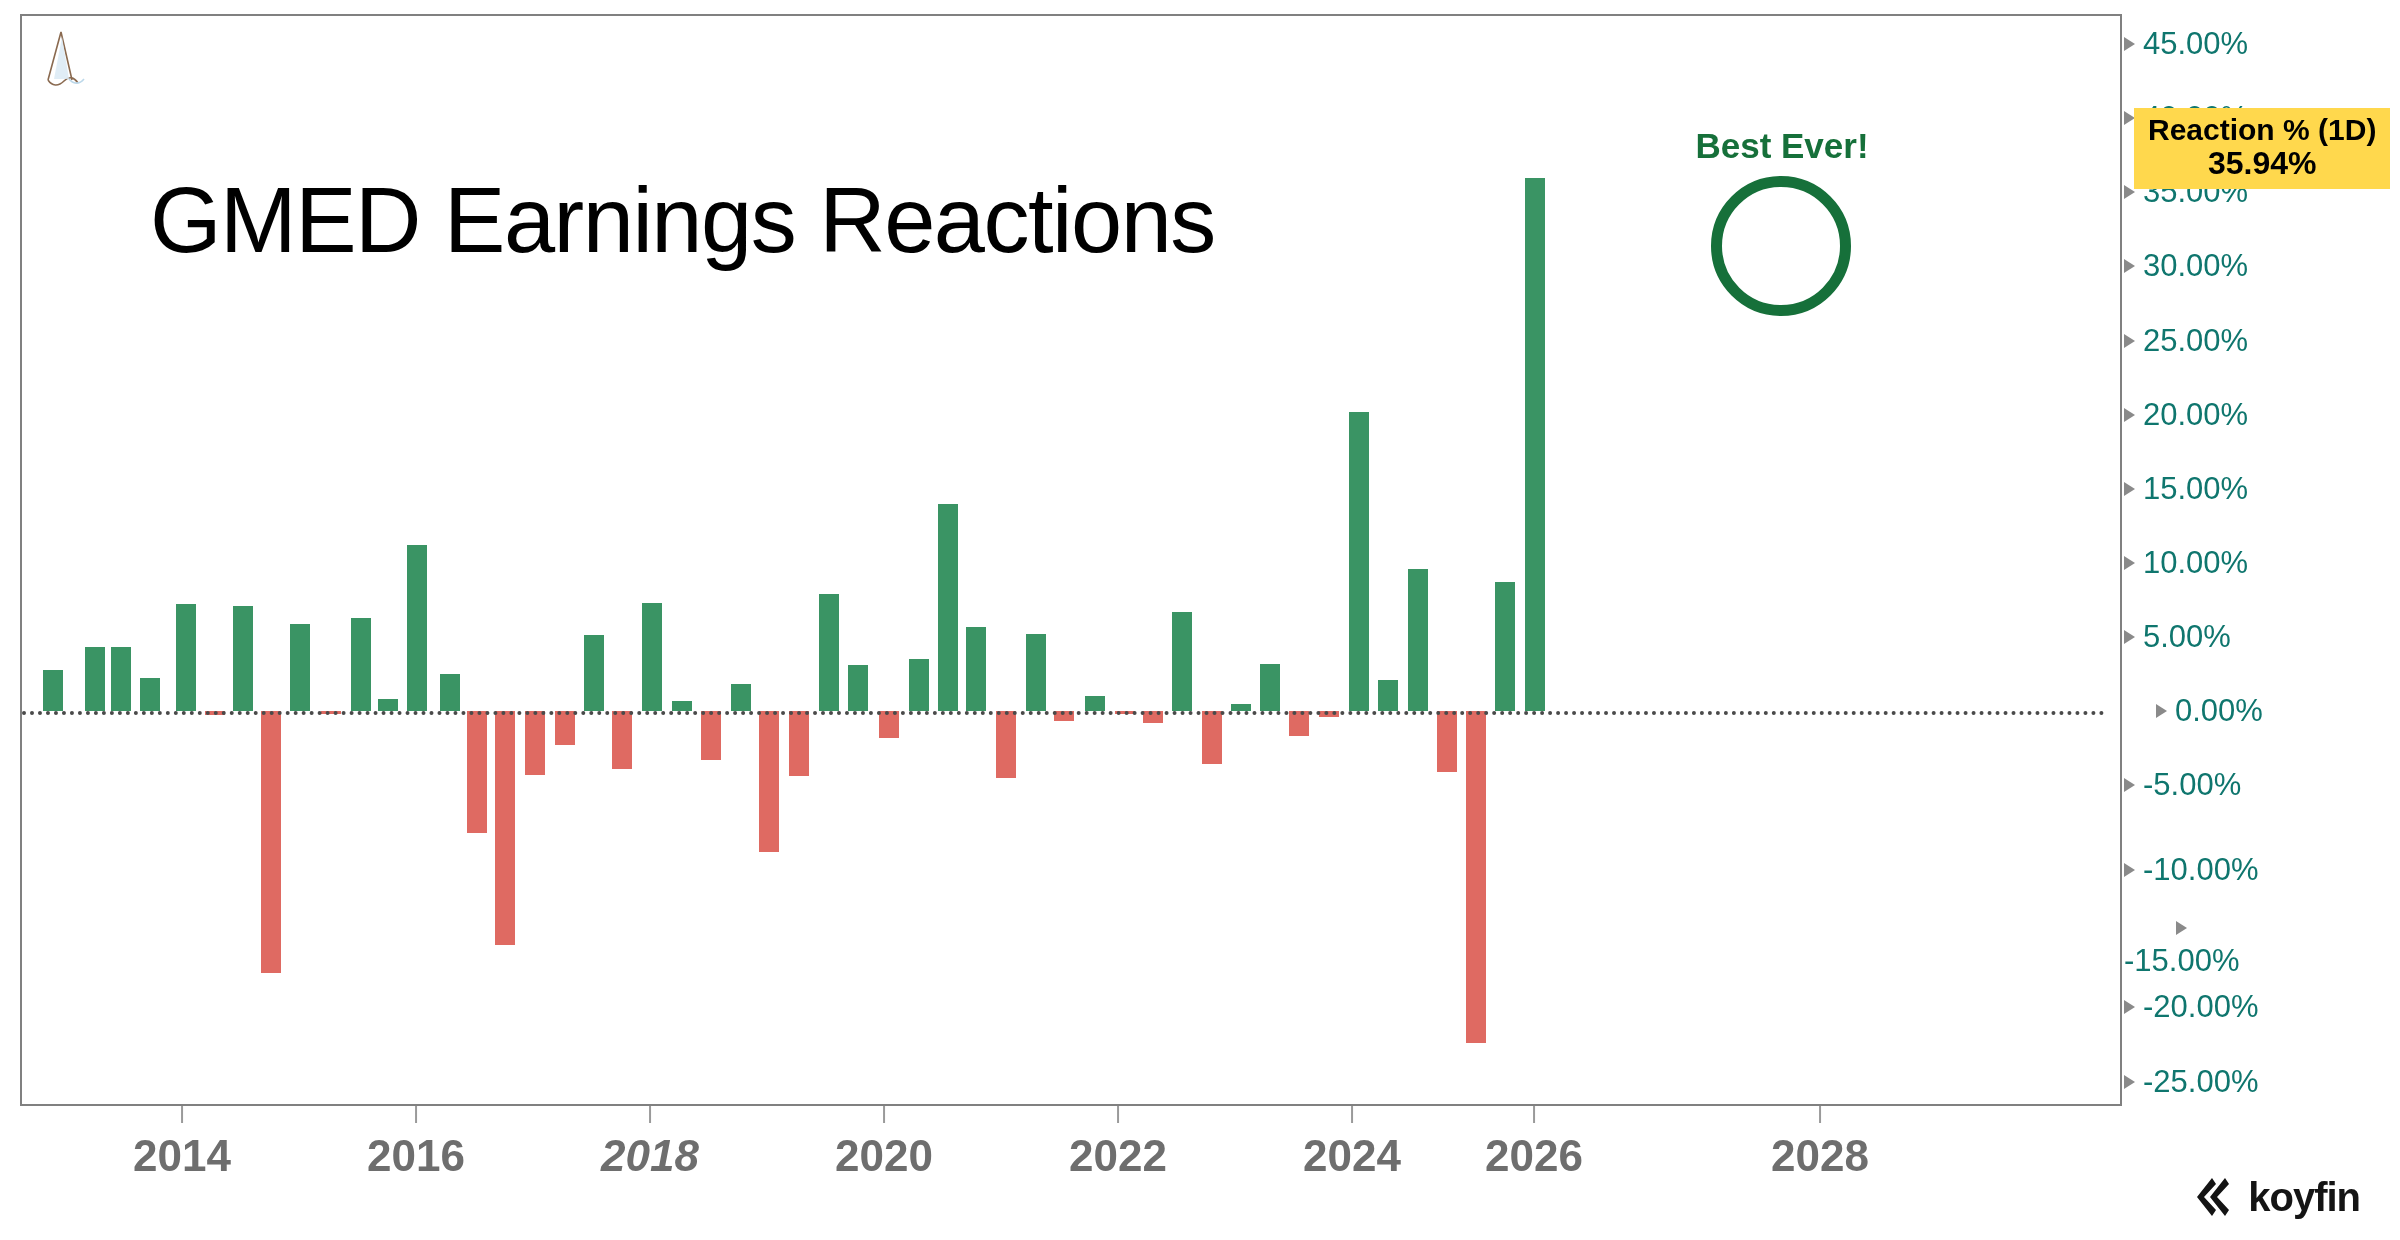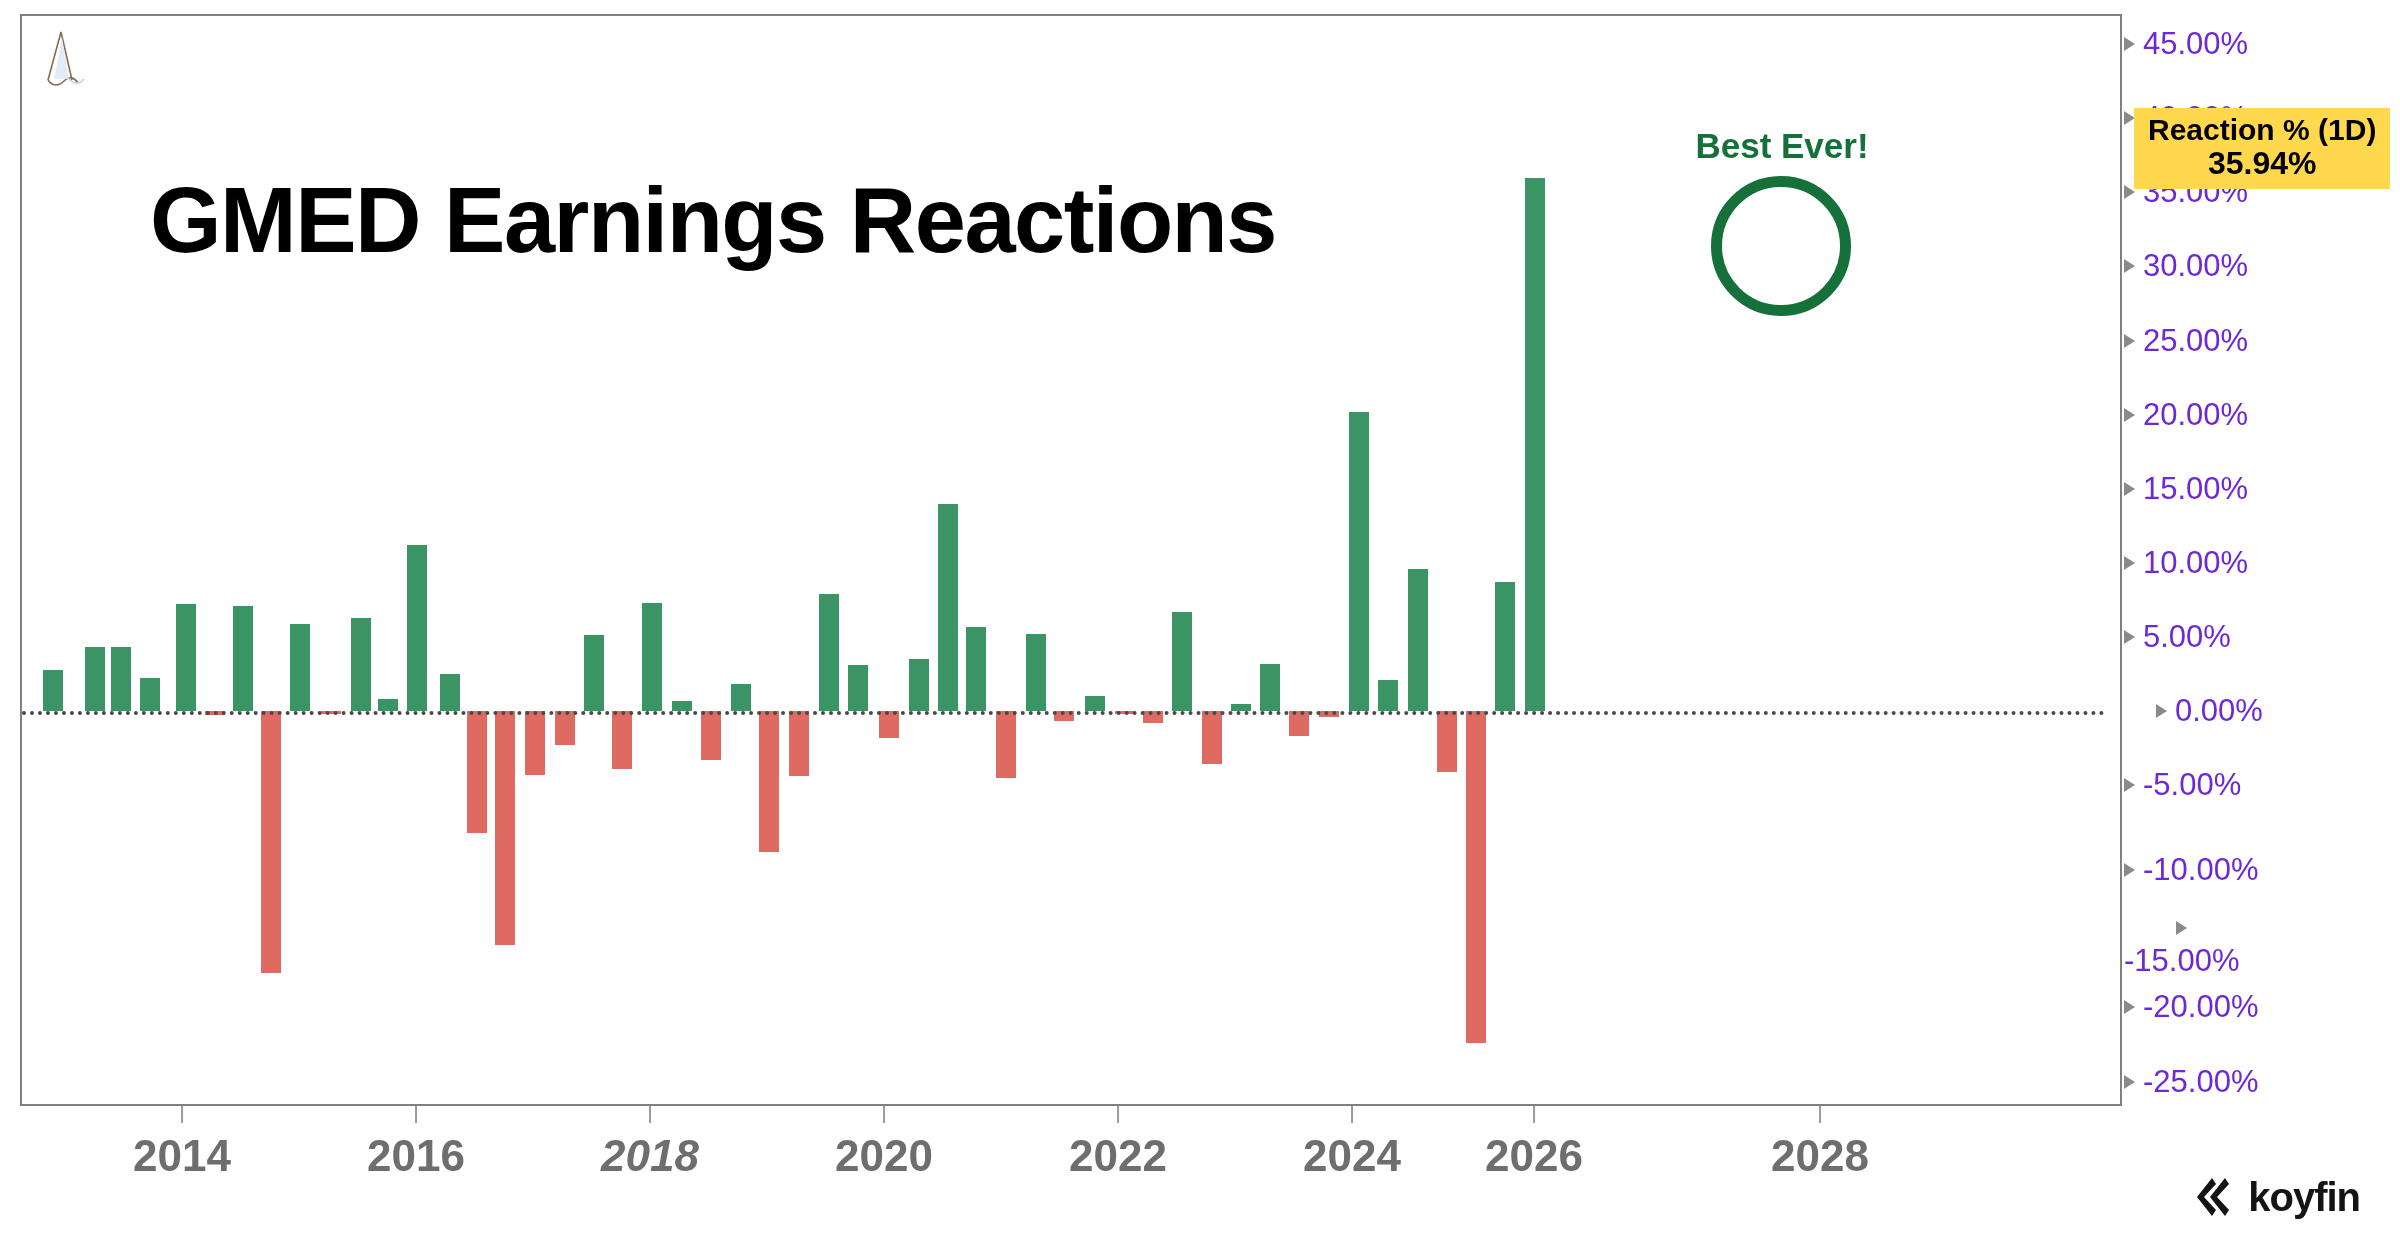--- a/index.html
+++ b/index.html
@@ -40,21 +40,21 @@
     color: #0f1e2d;
     letter-spacing: -0.5px;
     white-space: nowrap;
   }
 
   
   #chart-title {
     position: absolute;
     left: 150px; top: 168px;
     font-size: 92px;
-    font-weight: 700;
+    font-weight: 400;
     color: #000000;
     letter-spacing: -1.5px;
     white-space: nowrap;
   }
 
   
   #plot-area {
     position: absolute;
     left: 22px; top: 16px;
     width: 2098px; height: 1088px;
@@ -97,21 +97,21 @@
   }
 
   
   .y-tick {
     position: absolute;
     left: 2124px;
     height: 24px;
     display: flex;
     align-items: center;
     gap: 8px;
-    color: #6d28d9;
+    color: #0f766e;
     font-size: 31px;
     white-space: nowrap;
   }
   .y-tick .arrow {
     width: 0; height: 0;
     border-top: 7px solid transparent;
     border-bottom: 7px solid transparent;
     border-left: 11px solid #8a8a8a;
     flex: none;
   }

